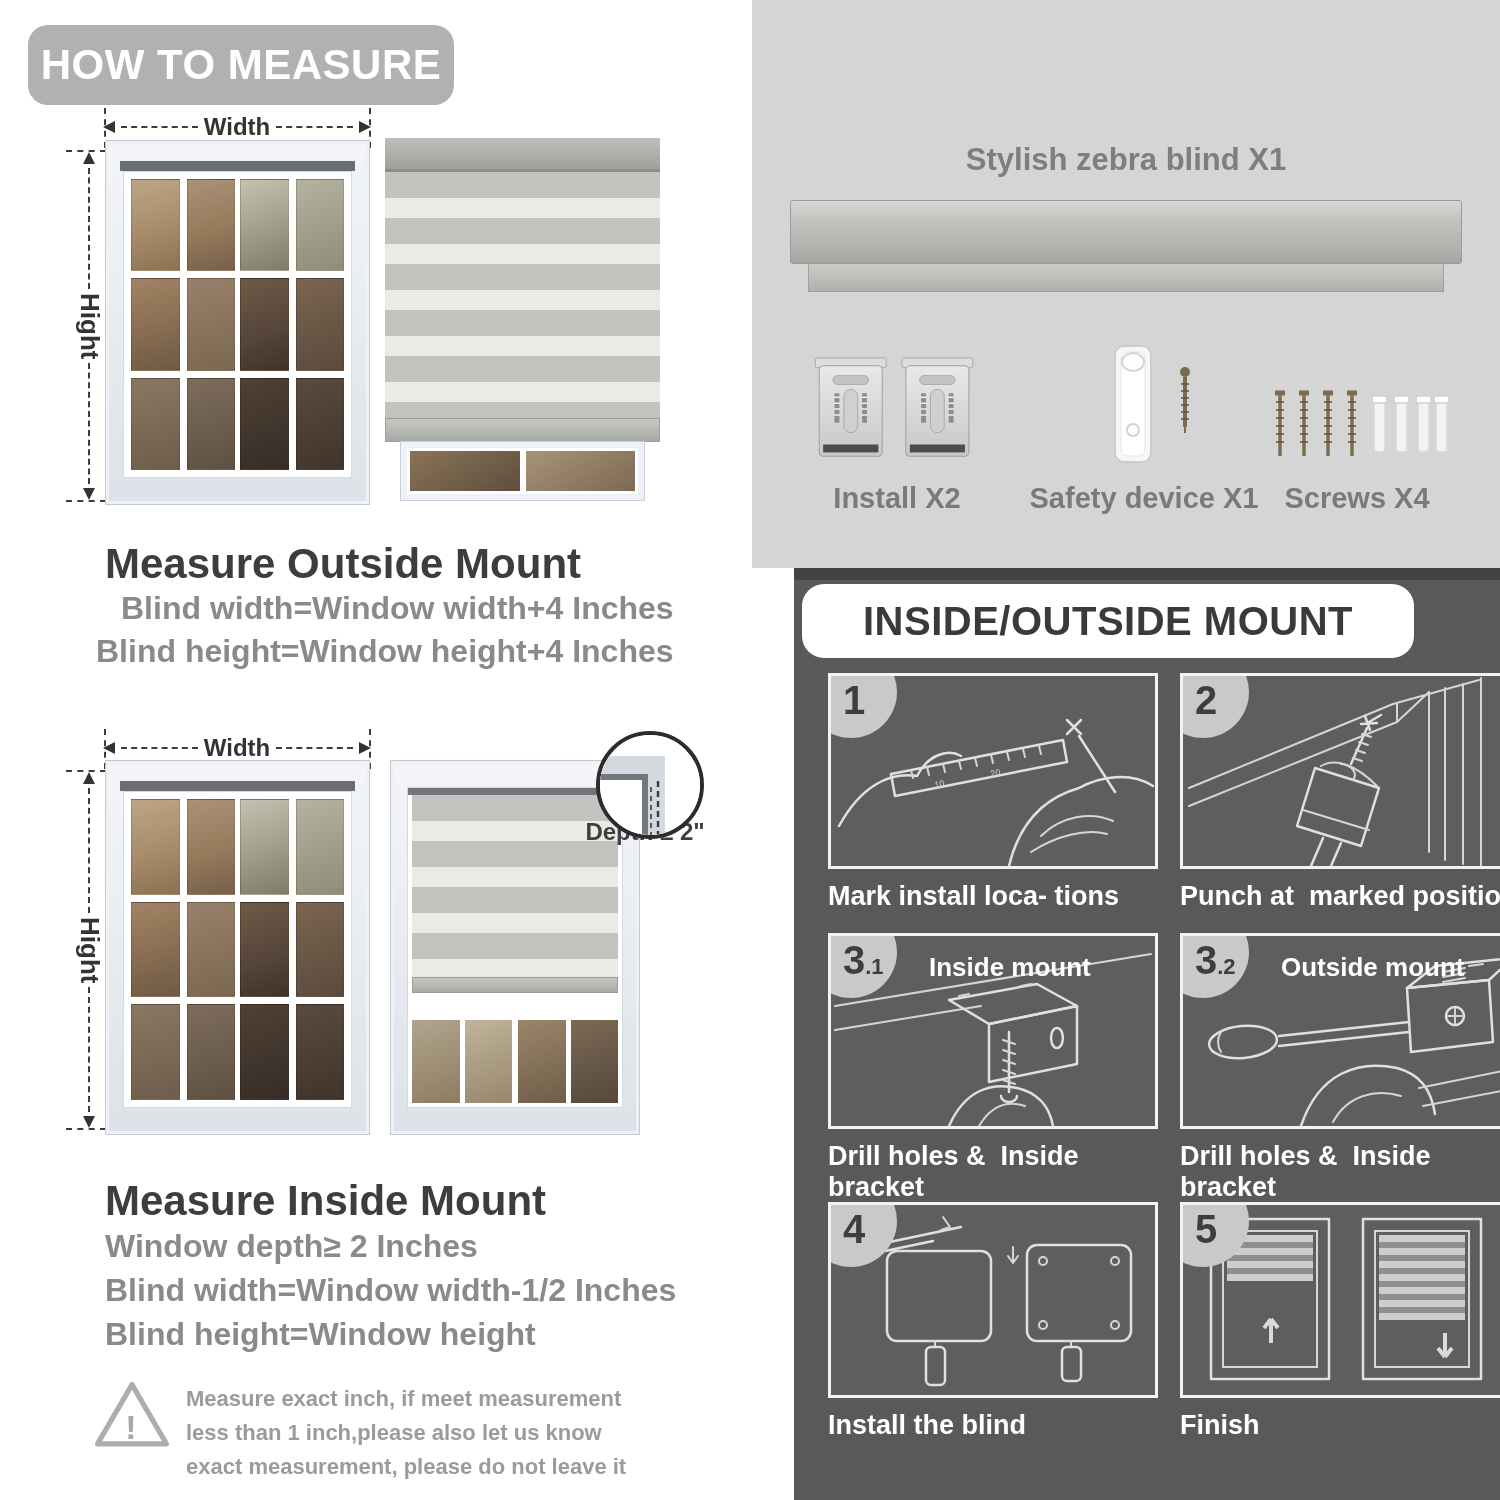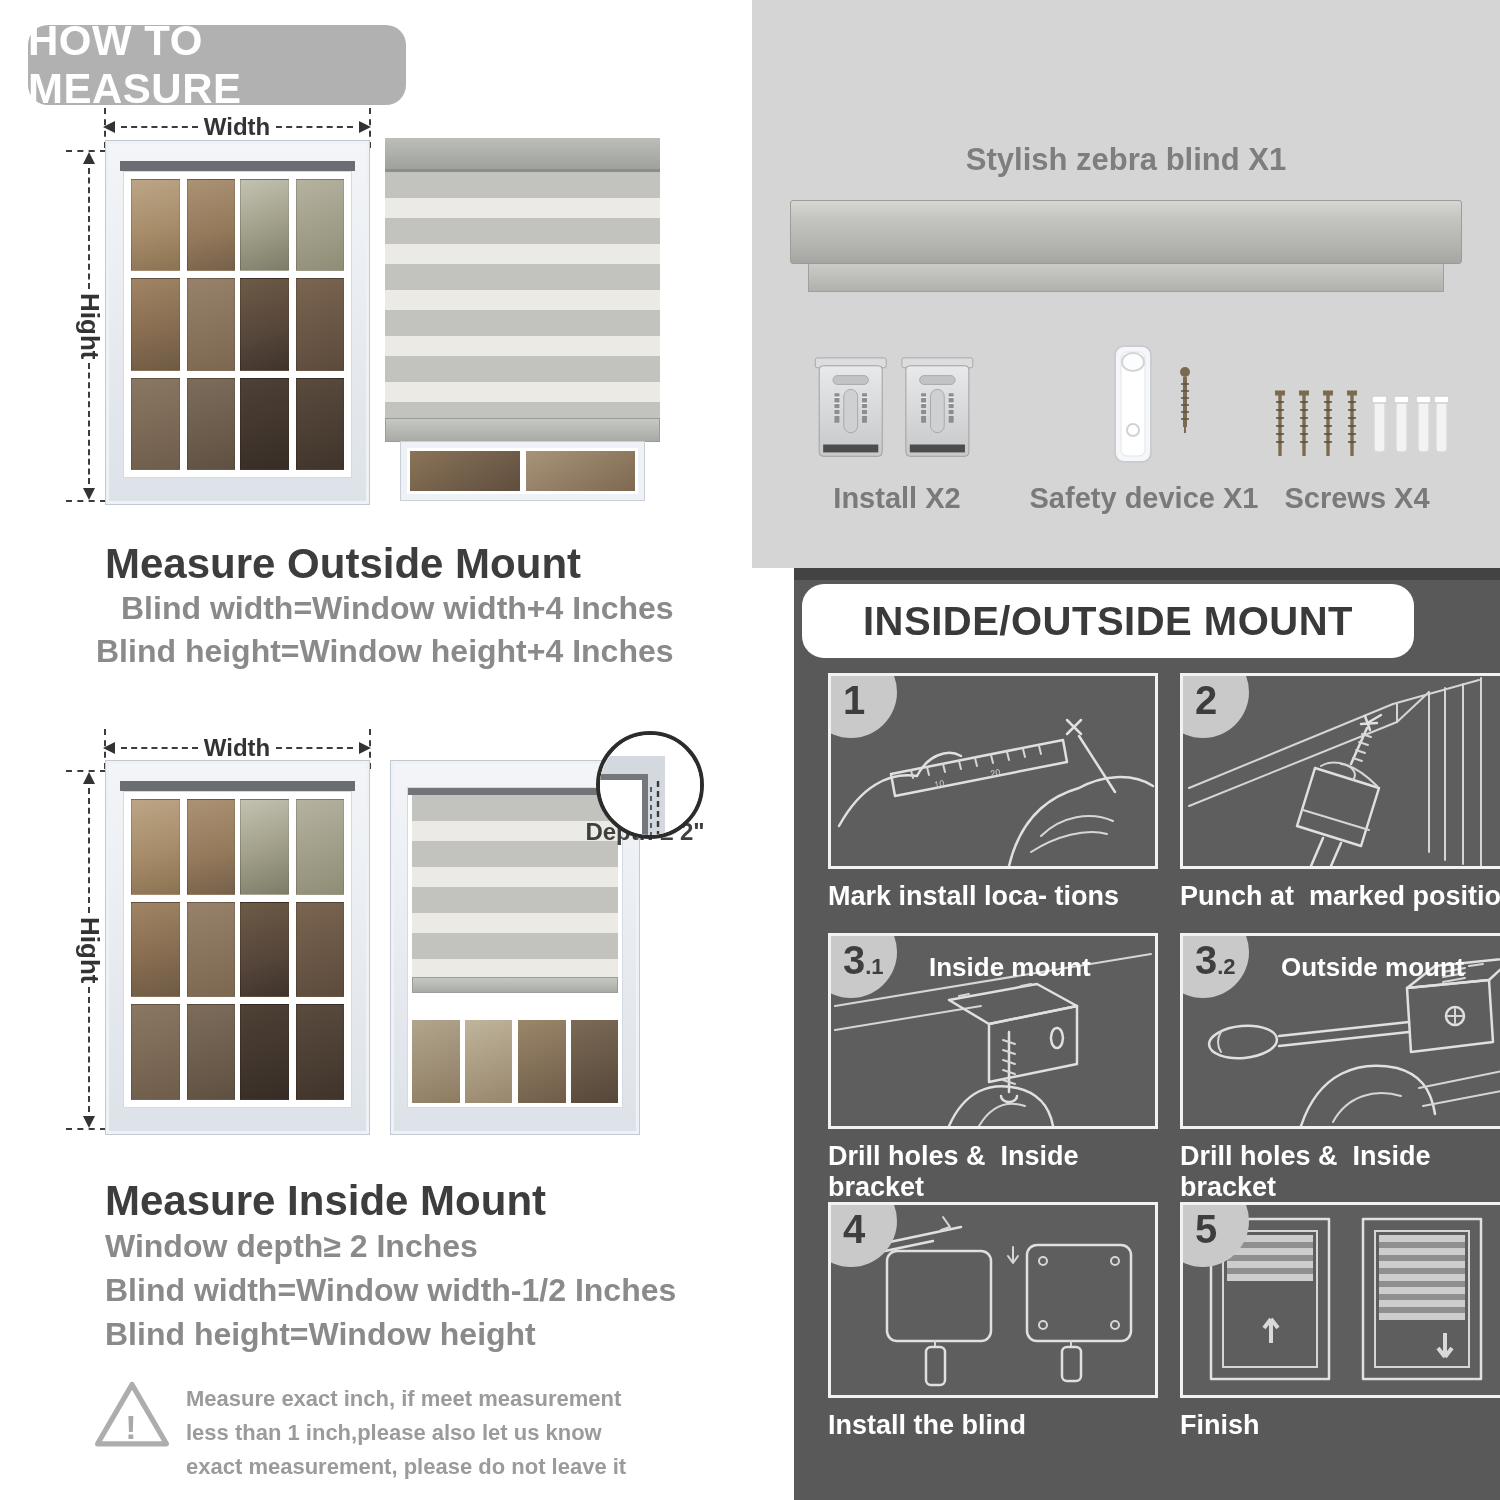--- a/index.html
+++ b/index.html
@@ -2,21 +2,21 @@
 <html><head>
 <meta charset="utf-8">
 <style>
   * { margin:0; padding:0; box-sizing:border-box; }
   html,body { background:#ffffff; }
   body { font-family:"Liberation Sans", sans-serif; }
   #canvas { position:relative; width:1500px; height:1500px; background:#ffffff; overflow:hidden; }
   .abs { position:absolute; }
 
   
-  .left-header { left:28px; top:25px; width:378px; height:80px; background:#b1b1b1;
+  .left-header { left:28px; top:25px; width:426px; height:80px; background:#b1b1b1;
     border-radius:20px; display:flex; align-items:center; justify-content:center;
     color:#ffffff; font-size:42px; font-weight:bold; letter-spacing:0.5px; }
 
   .section-title { color:#3d3d3d; font-size:42px; font-weight:bold;margin-top:12px; }
   .formula { color:#8a8a8a; font-size:32px; font-weight:bold; }
 
   
   .measure-h { display:flex; align-items:center; gap:6px; height:22px; }
   .measure-h .dash { flex:1; height:0; border-top:2px dashed #3c3c3c; }
   .mlabel { font-weight:bold; font-size:24px; color:#333333; line-height:1; }

